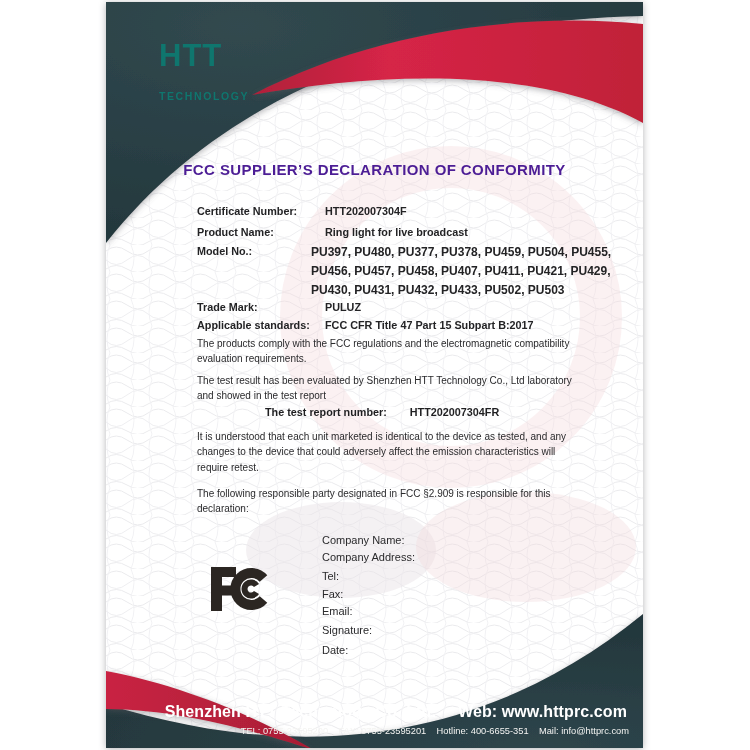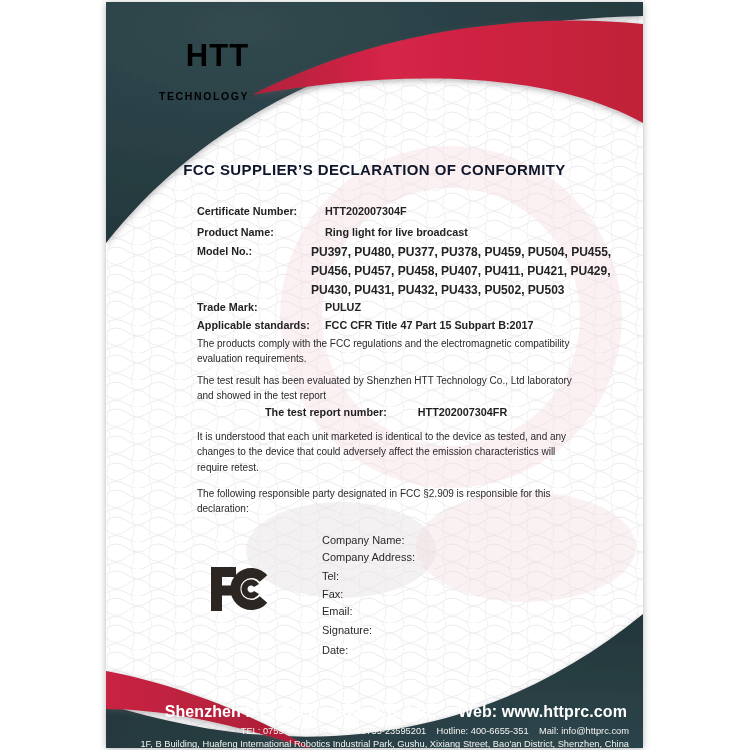--- a/index.html
+++ b/index.html
@@ -7,42 +7,42 @@
     width:750px;height:750px;background:#ffffff;position:relative;overflow:hidden;
     font-family:"Liberation Sans", sans-serif;
   }
   .cert{
     position:absolute;left:106px;top:2px;width:537px;height:746px;
     background:#ffffff;overflow:hidden;
     box-shadow:0 1px 7px rgba(70,70,75,.40);
   }
   .deco{position:absolute;left:0;top:0;width:537px;height:746px;display:block;}
 
-  .brand{position:absolute;left:53px;top:38px;color:#000000;text-align:right;}
+  .brand{position:absolute;left:53px;top:38px;color:#0f766e;}
   .brand-name{font-size:31px;font-weight:bold;letter-spacing:1px;line-height:1;}
   .brand-sub{font-size:10.5px;font-weight:bold;letter-spacing:1.6px;margin-top:19px;}
 
   .title{
     position:absolute;left:0;right:0;top:159px;text-align:center;
-    font-size:15px;font-weight:bold;color:#0f172a;letter-spacing:.4px;
+    font-size:15px;font-weight:bold;color:#4c1d95;letter-spacing:.4px;
   }
 
   .row{position:absolute;left:91px;width:420px;font-size:10.8px;color:#232325;}
   .row .lbl{position:absolute;left:0;top:0;font-weight:bold;white-space:nowrap;}
   .row .val{position:absolute;left:108px;top:0;font-weight:bold;white-space:nowrap;padding-left:20px;}
   .model-line{position:absolute;left:205px;font-weight:bold;font-size:12px;color:#232325;white-space:nowrap;}
 
   .para{
     position:absolute;left:91px;width:384px;font-size:10px;color:#2a2a2c;
     line-height:15.4px;
   }
   .report{
     position:absolute;left:159px;top:404px;font-size:10.8px;font-weight:bold;color:#1f1f21;white-space:nowrap;
   }
-  .report .rv{margin-left:15px;padding-left:16px;}
+  .report .rv{margin-left:7px;padding-left:16px;}
 
   .fcc{position:absolute;left:102px;top:560px;width:72px;height:52px;}
 
   .ffield{position:absolute;left:216px;font-size:11px;color:#2a2a2c;white-space:nowrap;}
 
   .foot-co{
     position:absolute;right:16px;top:701px;color:#ffffff;font-weight:bold;
     font-size:16px;white-space:pre;letter-spacing:.1px;
   }
   .foot-line{
@@ -150,15 +150,14 @@
   <div class="ffield" style="top:532px">Company Name:</div>
   <div class="ffield" style="top:549px">Company Address:</div>
   <div class="ffield" style="top:568px">Tel:</div>
   <div class="ffield" style="top:586px">Fax:</div>
   <div class="ffield" style="top:603px">Email:</div>
   <div class="ffield" style="top:622px">Signature:</div>
   <div class="ffield" style="top:642px">Date:</div>
 
   <div class="foot-co"><span>Shenzhen HTT Technology Co.,Ltd.</span><span style="display:inline-block;width:22px"></span><span>Web: www.httprc.com</span></div>
   <div class="foot-line foot-contacts">TEL: 0755-23595200    FAX: 0755-23595201    Hotline: 400-6655-351    Mail: info@httprc.com</div>
-  <div class="foot-line foot-address">1F, B Building, Huafeng International Robotics Industrial Park, Gushu, Xixiang Street, Bao'an District, Shenzhen, China</div>
 
 </div>
 
 </body></html>

